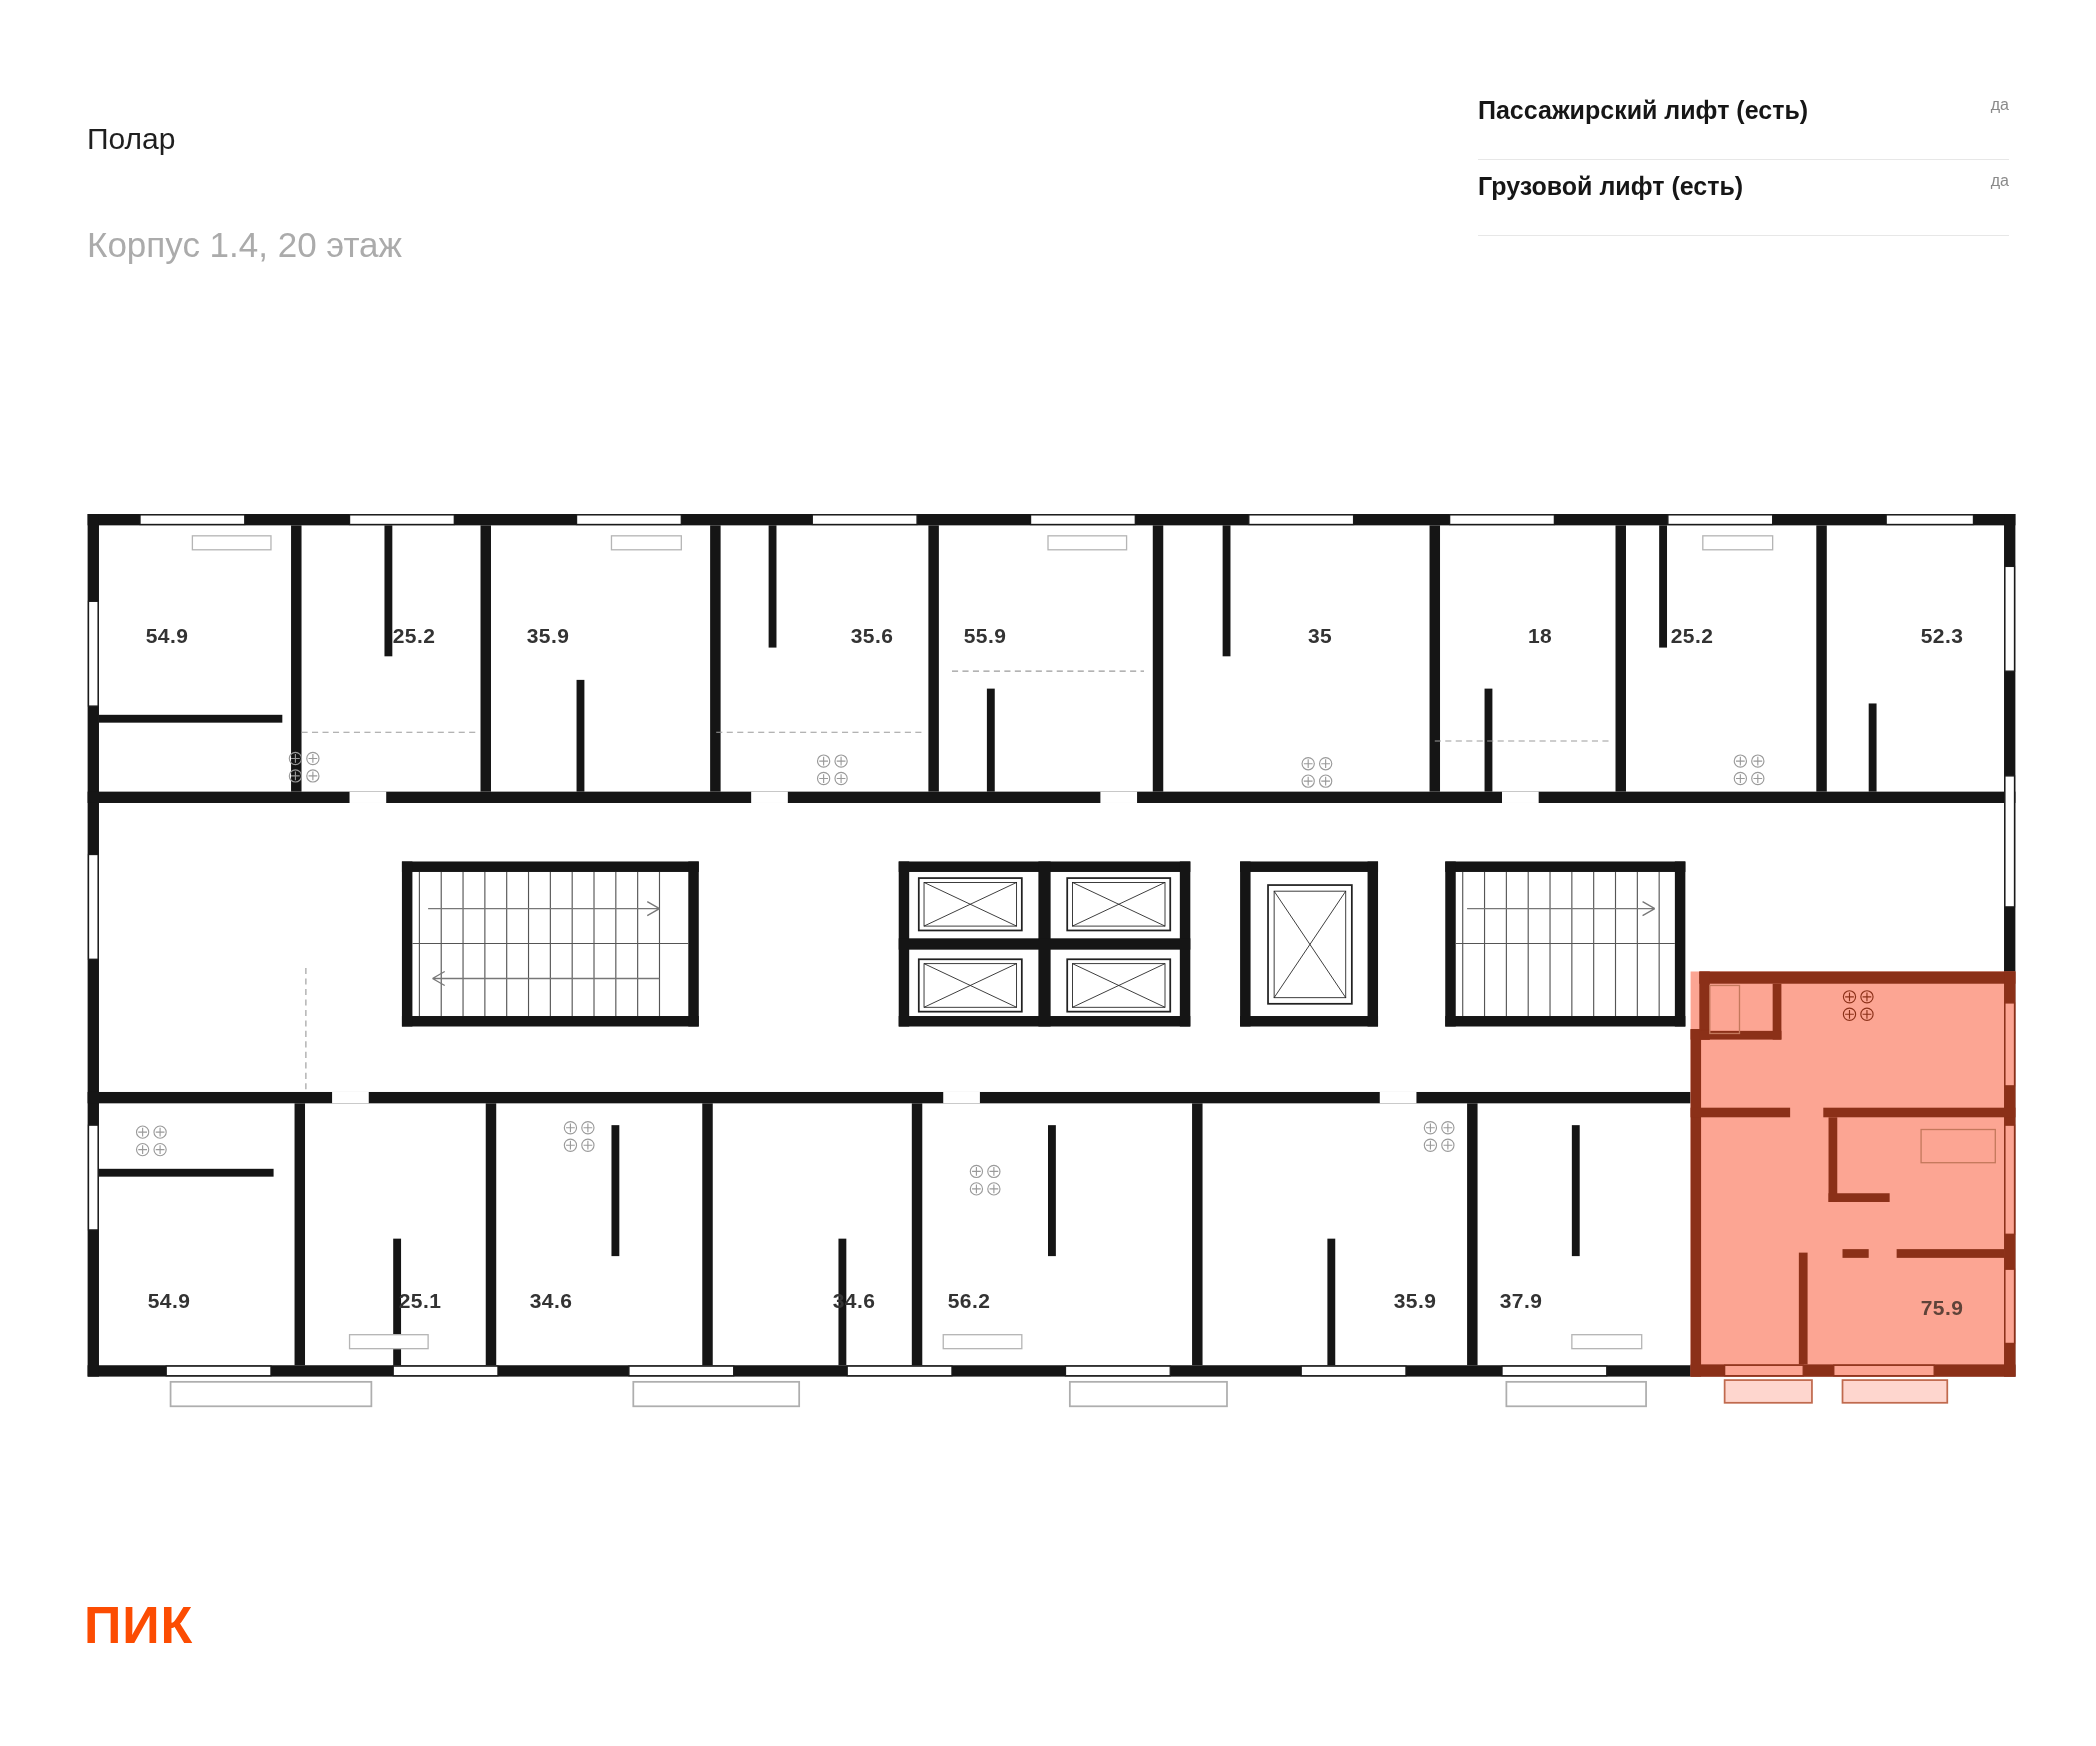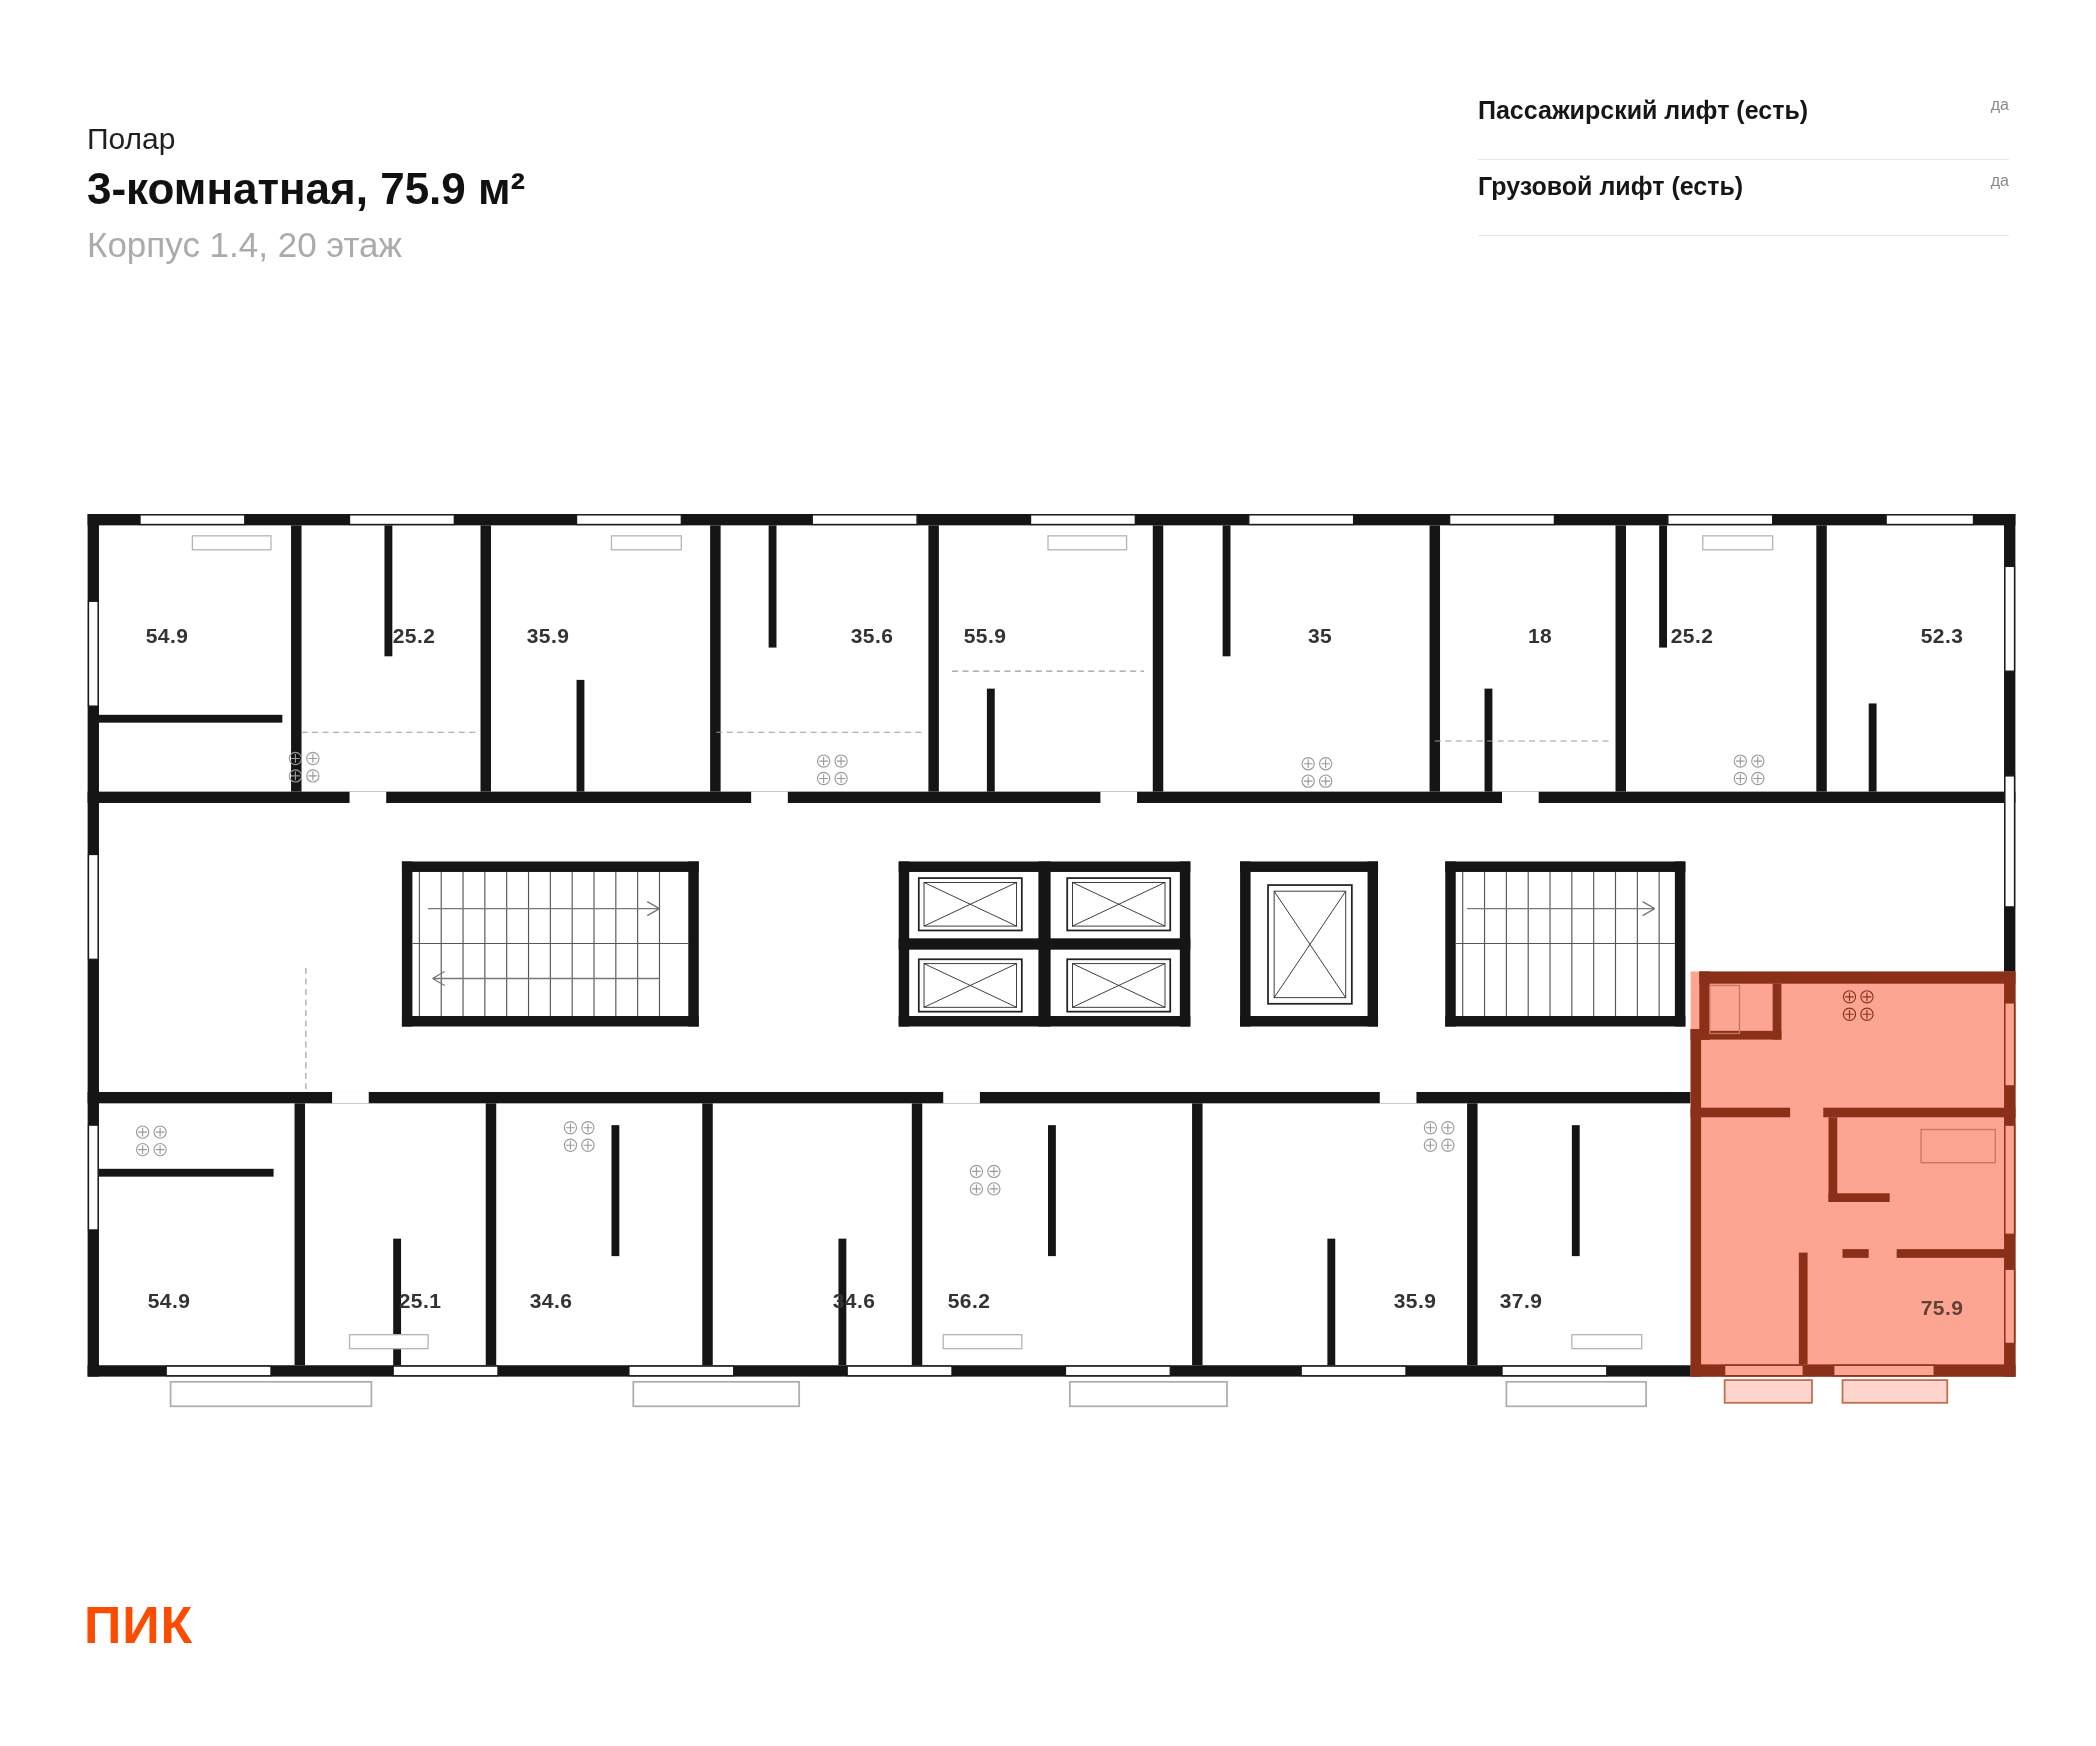--- a/index.html
+++ b/index.html
@@ -33,21 +33,20 @@
   .tread{stroke:#555;stroke-width:1.3;fill:none;}
   .arr{stroke:#777;stroke-width:1.5;fill:none;}
   .dash{stroke:#9b9b9b;stroke-width:1.3;fill:none;stroke-dasharray:7 5;}
 </style>
 </head>
 <body>
 
 <div class="page">
 
   <div class="project">Полар</div>
-  <div class="title">3-комнатная, 75.9 м²</div>
   <div class="subtitle">Корпус 1.4, 20 этаж</div>
 
   <div class="lifts">
     <div class="lift-row">
       <span class="lift-label">Пассажирский лифт (есть)</span>
       <span class="lift-value">да</span>
     </div>
     <hr class="lift-sep">
     <div class="lift-row">
       <span class="lift-label">Грузовой лифт (есть)</span>

